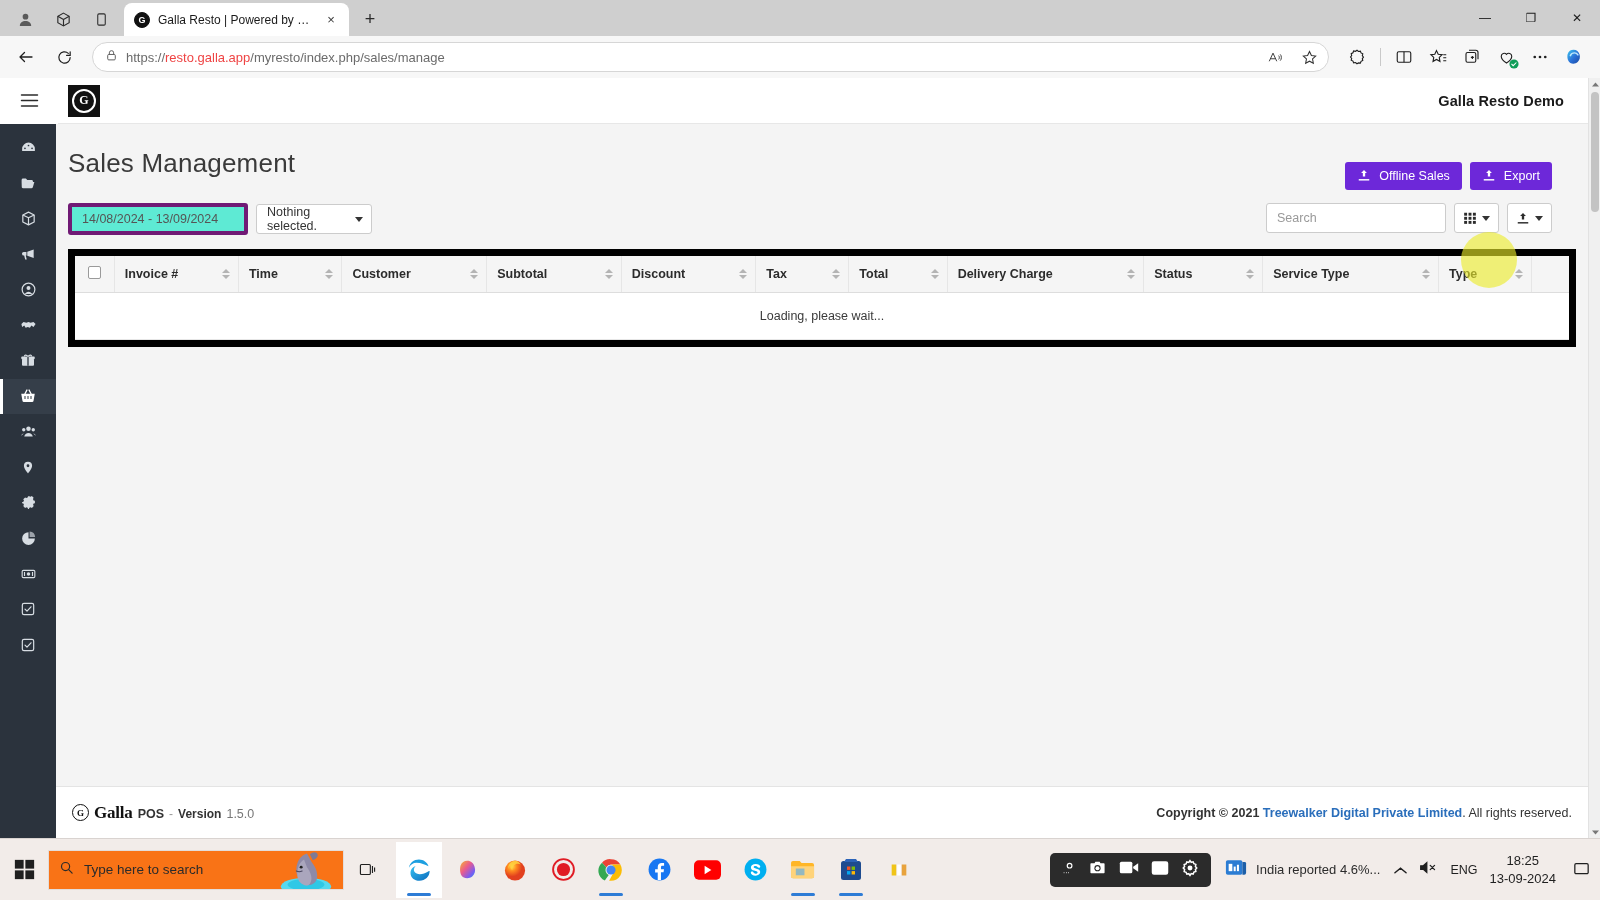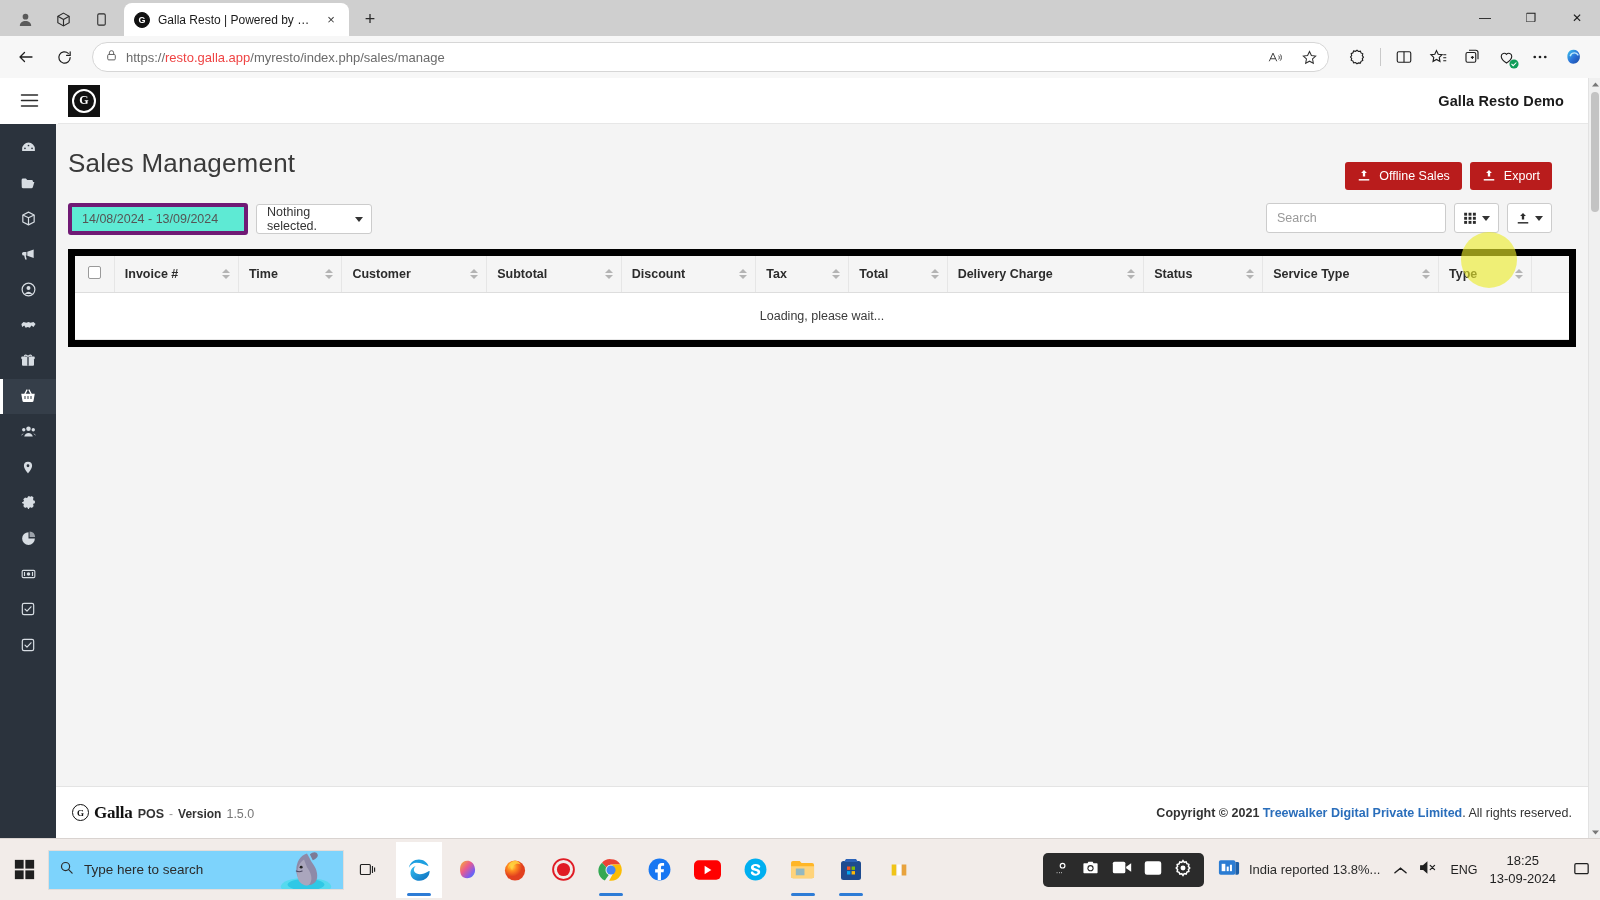--- a/index.html
+++ b/index.html
@@ -113,21 +113,21 @@
 
   .content {
     position: absolute; left: 56px; top: 46px; width: 1532px; height: 714px;
     background: #f4f4f4; overflow: hidden;
   }
 
   .page-title { font-size: 26px; font-weight: 400; color: #3a3a3a; padding: 24px 0 0 12px; letter-spacing: .2px; }
 
   .action-row { position: absolute; right: 36px; top: 38px; display: flex; gap: 8px; }
   .dark-btn {
-    background: #b91c1c; color: #fff; border: none; border-radius: 3px;
+    background: #6d28d9; color: #fff; border: none; border-radius: 3px;
     height: 28px; padding: 0 12px; font-size: 12.5px;
     display: flex; align-items: center; gap: 8px; font-family: "Liberation Sans", sans-serif;
   }
 
   .filter-row {
     display: flex; align-items: center; padding: 24px 0 0 12px; gap: 8px; position: relative;
   }
   .daterange {
     width: 180px; height: 30px; border: 4px solid #701a75; border-radius: 3px; background: #5eead4;
     font-size: 12.5px; color: #555; display: flex; align-items: center; padding: 12px 10px;
@@ -212,21 +212,21 @@
   }
 
   
   .taskbar {
     position: absolute; left: 0; top: 838px; width: 1600px; height: 62px;
     background: #f2ece9; display: flex; align-items: center;
     border-top: 1px solid #d9d3d0;
   }
   .start-btn { width: 48px; height: 62px; display: flex; align-items: center; justify-content: center; }
   .tb-search {
-    width: 296px; height: 40px; background: #7dd3fc; border: 1px solid #e3ddda;
+    width: 296px; height: 40px; background: #f97316; border: 1px solid #e3ddda;
     display: flex; align-items: center; padding: 0 10px; gap: 10px; position: relative; overflow: hidden;
   }
   .tb-search-text { font-size: 13.5px; color: #2b2b2b; }
   .dolphin { position: absolute; right: 6px; bottom: -6px; width: 62px; height: 48px; }
   .taskview { width: 46px; height: 62px; display: flex; align-items: center; justify-content: center; }
   .tb-apps { display: flex; align-items: center; gap: 2px; margin-left: 6px; }
   .tb-app {
     width: 46px; height: 56px; display: flex; align-items: center; justify-content: center;
     position: relative;
   }
@@ -863,21 +863,21 @@
   <div class="news-widget">
     <span>
       <svg width="22" height="19" viewBox="0 0 24 20">
           <rect x="1" y="2" width="18" height="16" rx="2" fill="#2b7cd3"></rect>
           <rect x="4" y="6" width="4" height="8" fill="#fff"></rect>
           <rect x="9.5" y="9" width="2.2" height="5" fill="#fff"></rect>
           <rect x="13" y="7" width="2.2" height="7" fill="#fff"></rect>
           <path d="M19 4h2.5a1.5 1.5 0 0 1 1.5 1.5V16a2 2 0 0 1-2 2h-2z" fill="#1d5fa8"></path>
         </svg>
     </span>
-    <span class="news-text">India reported 13.8%...</span>
+    <span class="news-text">India reported 4.6%...</span>
   </div>
 
   <div class="tray-icons">
     <span>
       <svg width="13" height="9" viewBox="0 0 14 9" fill="none" stroke="#1f1f1f" stroke-width="1.5" stroke-linecap="round">
           <path d="M1 7l6-5 6 5"></path>
         </svg>
     </span>
     <span>
       <svg width="19" height="15" viewBox="0 0 22 16" fill="none" stroke="#1f1f1f" stroke-width="1.5">

